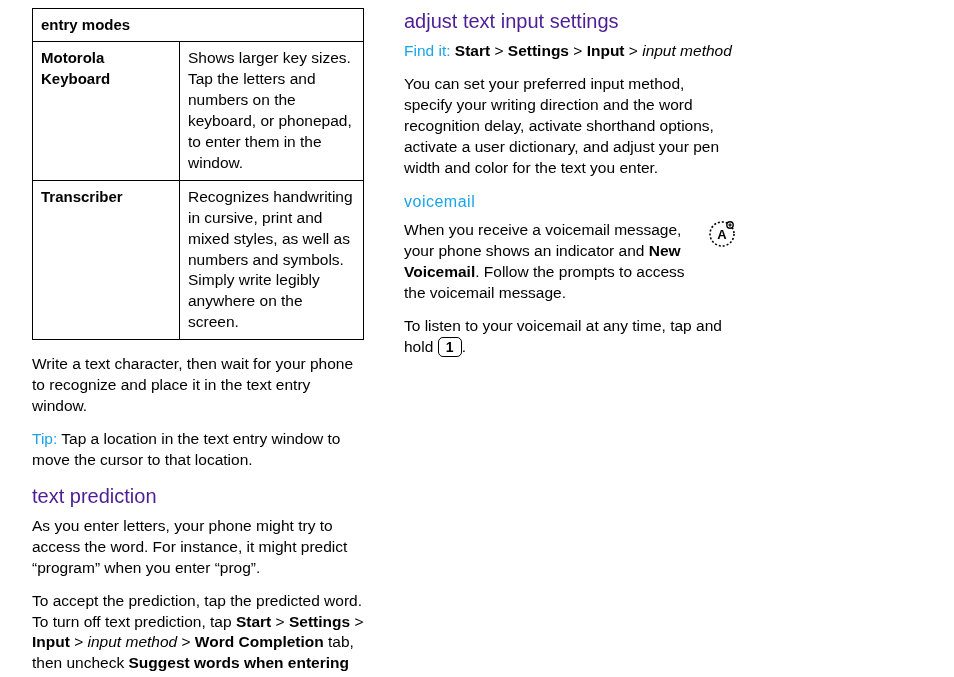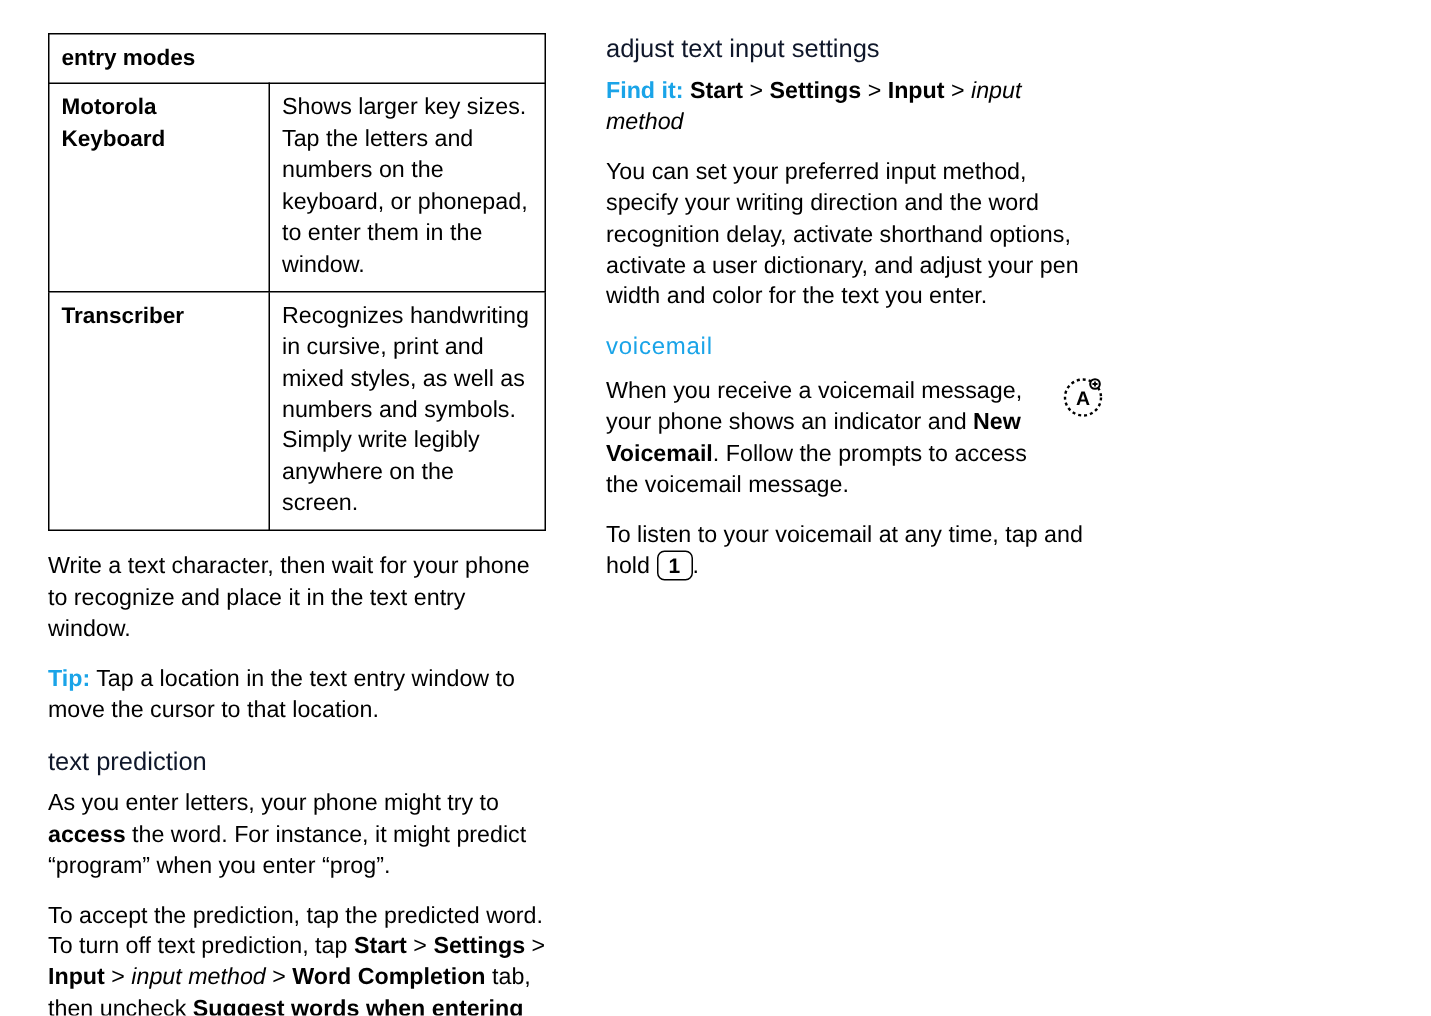--- a/index.html
+++ b/index.html
@@ -1,26 +1,26 @@
 <!DOCTYPE html>
 <html><head>
 <meta charset="utf-8">
 <style>
   html,body{margin:0;padding:0;font-family:Arial,Helvetica,sans-serif;background:#fff;color:#000;}
-  .page{width:776px;height:677px;box-sizing:border-box;padding:22px 40px 12px 32px;display:flex;flex-direction:column;}
+  .page{width:776px;height:677px;box-sizing:border-box;padding:8px 40px 12px 32px;display:flex;flex-direction:column;}
   .cols{display:flex;gap:40px;flex:1;}
   .col{flex:1;min-width:0;font-size:15.5px;line-height:1.35;}
   table{border-collapse:collapse;width:100%;margin-bottom:14px;}
   td,th{border:1px solid #000;padding:6px 8px;vertical-align:top;text-align:left;}
   .tbl-hd{font-weight:bold;font-size:15px;}
   .tbl-lbl{font-family:"Arial Narrow",Arial,sans-serif;font-weight:bold;font-stretch:condensed;width:130px;font-size:15px;}
   p{margin:0 0 12px 0;}
-  .bold{font-weight:bold;}
+  .bold{font-weight:normal;}
   .blue{color:#1aa4e8;}
-  .sect-sub{color:#0f172a;font-size:17px;margin:0 0 6px 0;}
+  .sect-sub{color:#4c1d95;font-size:20px;margin:0 0 6px 0;}
   .sect-hdr{color:#1aa4e8;font-size:16px;font-weight:normal;margin:8px 0 8px 0;letter-spacing:0.5px;}
   .cond{font-family:"Arial Narrow",Arial,sans-serif;font-stretch:condensed;font-weight:bold;}
   .italic{font-style:italic;}
   .key{display:inline-flex;align-items:center;justify-content:center;width:22px;height:18px;border:1.5px solid #000;border-radius:5px;font-size:14px;line-height:1;vertical-align:middle;position:relative;top:-1px;font-weight:bold;}
   .vm-icon{display:inline-block;vertical-align:middle;}
   .vm-para{display:flex;align-items:flex-start;gap:8px;}
   .footer{display:flex;align-items:baseline;gap:36px;padding-top:6px;}
   .pg-num{font-weight:normal;font-size:20px;margin-left:26px;}
   .pg-sec{color:#c2410c;font-size:16.5px;}
 </style>

